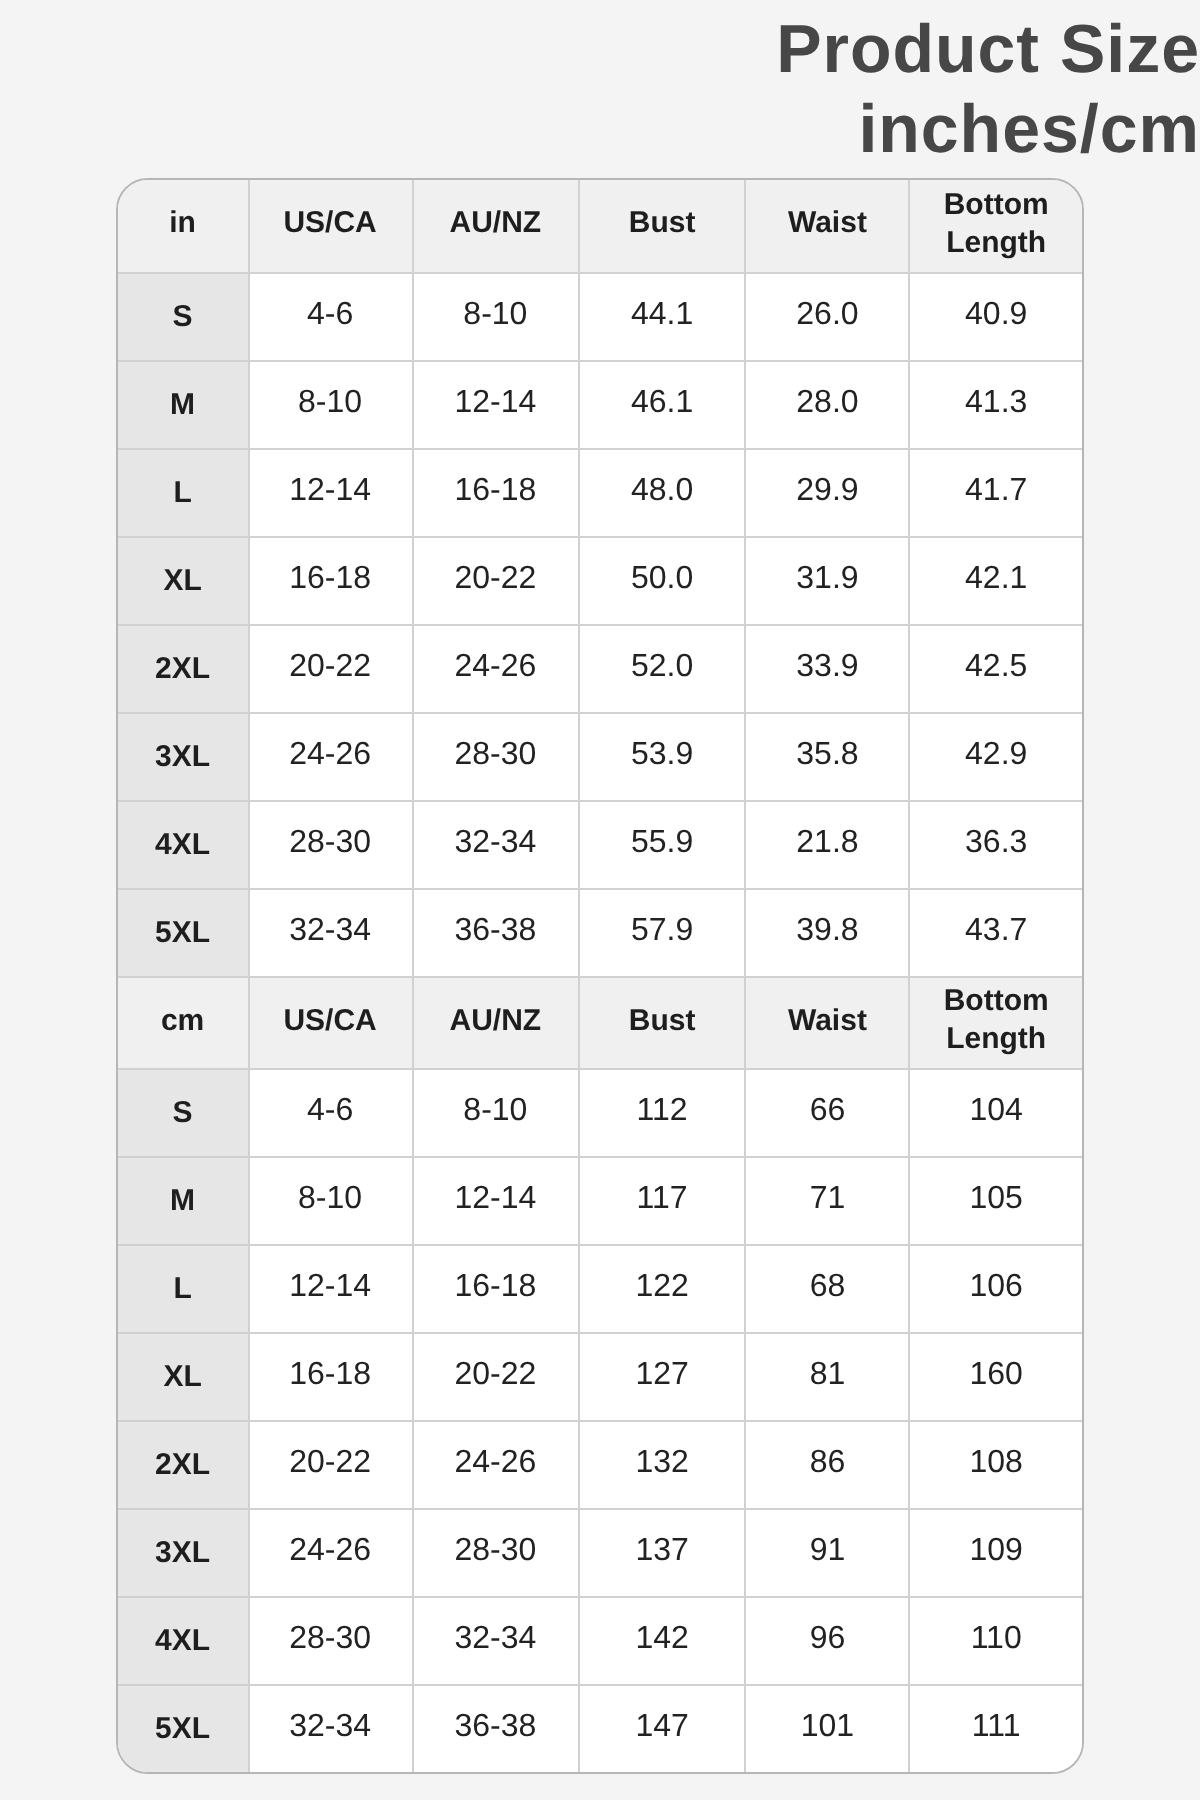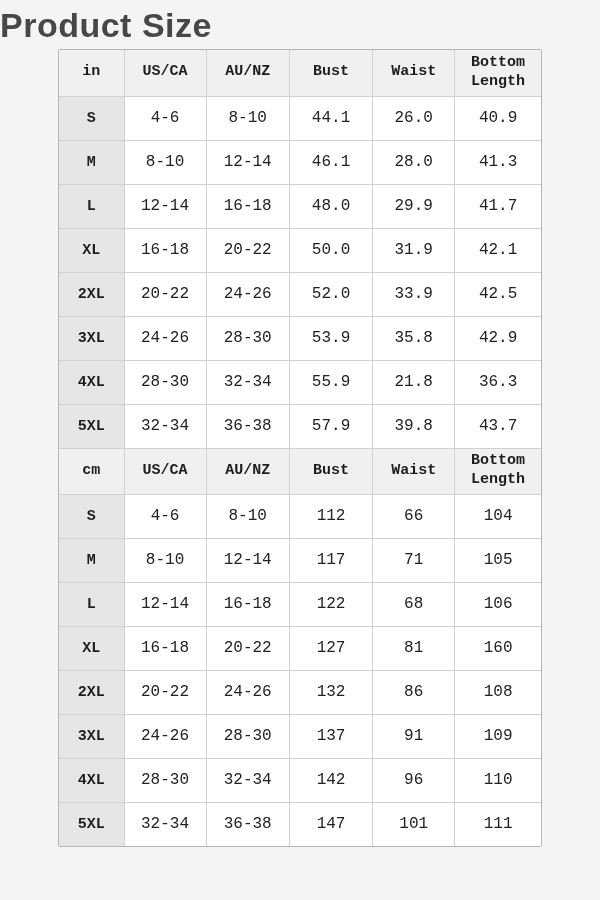--- a/index.html
+++ b/index.html
@@ -18,39 +18,38 @@
     padding: 0;
   }
   body {
     width: 600px;
     height: 900px;
     background: var(--page_bg);
     font-family: "Liberation Sans", sans-serif;
     color: var(--cell_text);
   }
   .title-block {
-    text-align: left;
+    text-align: right;
     padding-top: 5px;
   }
   .page-title, .page-subtitle {
     margin: 0;
     font-size: 34px;
     line-height: 40px;
     font-weight: 600;
     letter-spacing: 0.5px;
     color: var(--title_text);
   }
   .table-wrap {
     width: 484px;
     margin: 4px auto 0 auto;
     border: 1px solid var(--outer_border);
-    border-radius: 2px;
+    border-radius: 16px;
     overflow: hidden;
     background: var(--cell_bg);
-    font-family: Liberation Mono, monospace;
   }
   table {
     width: 100%;
     border-collapse: collapse;
     border-style: hidden; 
     table-layout: fixed;
   }
   col.c-unit { width: 13.5%; }
   col.c-usca { width: 17.0%; }
   col.c-aunz { width: 17.3%; }
@@ -85,20 +84,21 @@
     font-size: 16px;
     font-weight: normal;
     color: var(--cell_text);
   }
 </style>
 </head>
 <body>
 
 <div class="title-block">
   <h1 class="page-title">Product Size</h1>
+  <h2 class="page-subtitle">inches/cm</h2>
 </div>
 
 <div class="table-wrap">
   <table>
     <colgroup>
       <col class="c-unit">
         <col class="c-usca">
         <col class="c-aunz">
       <col class="c-bust">
         <col class="c-waist">

